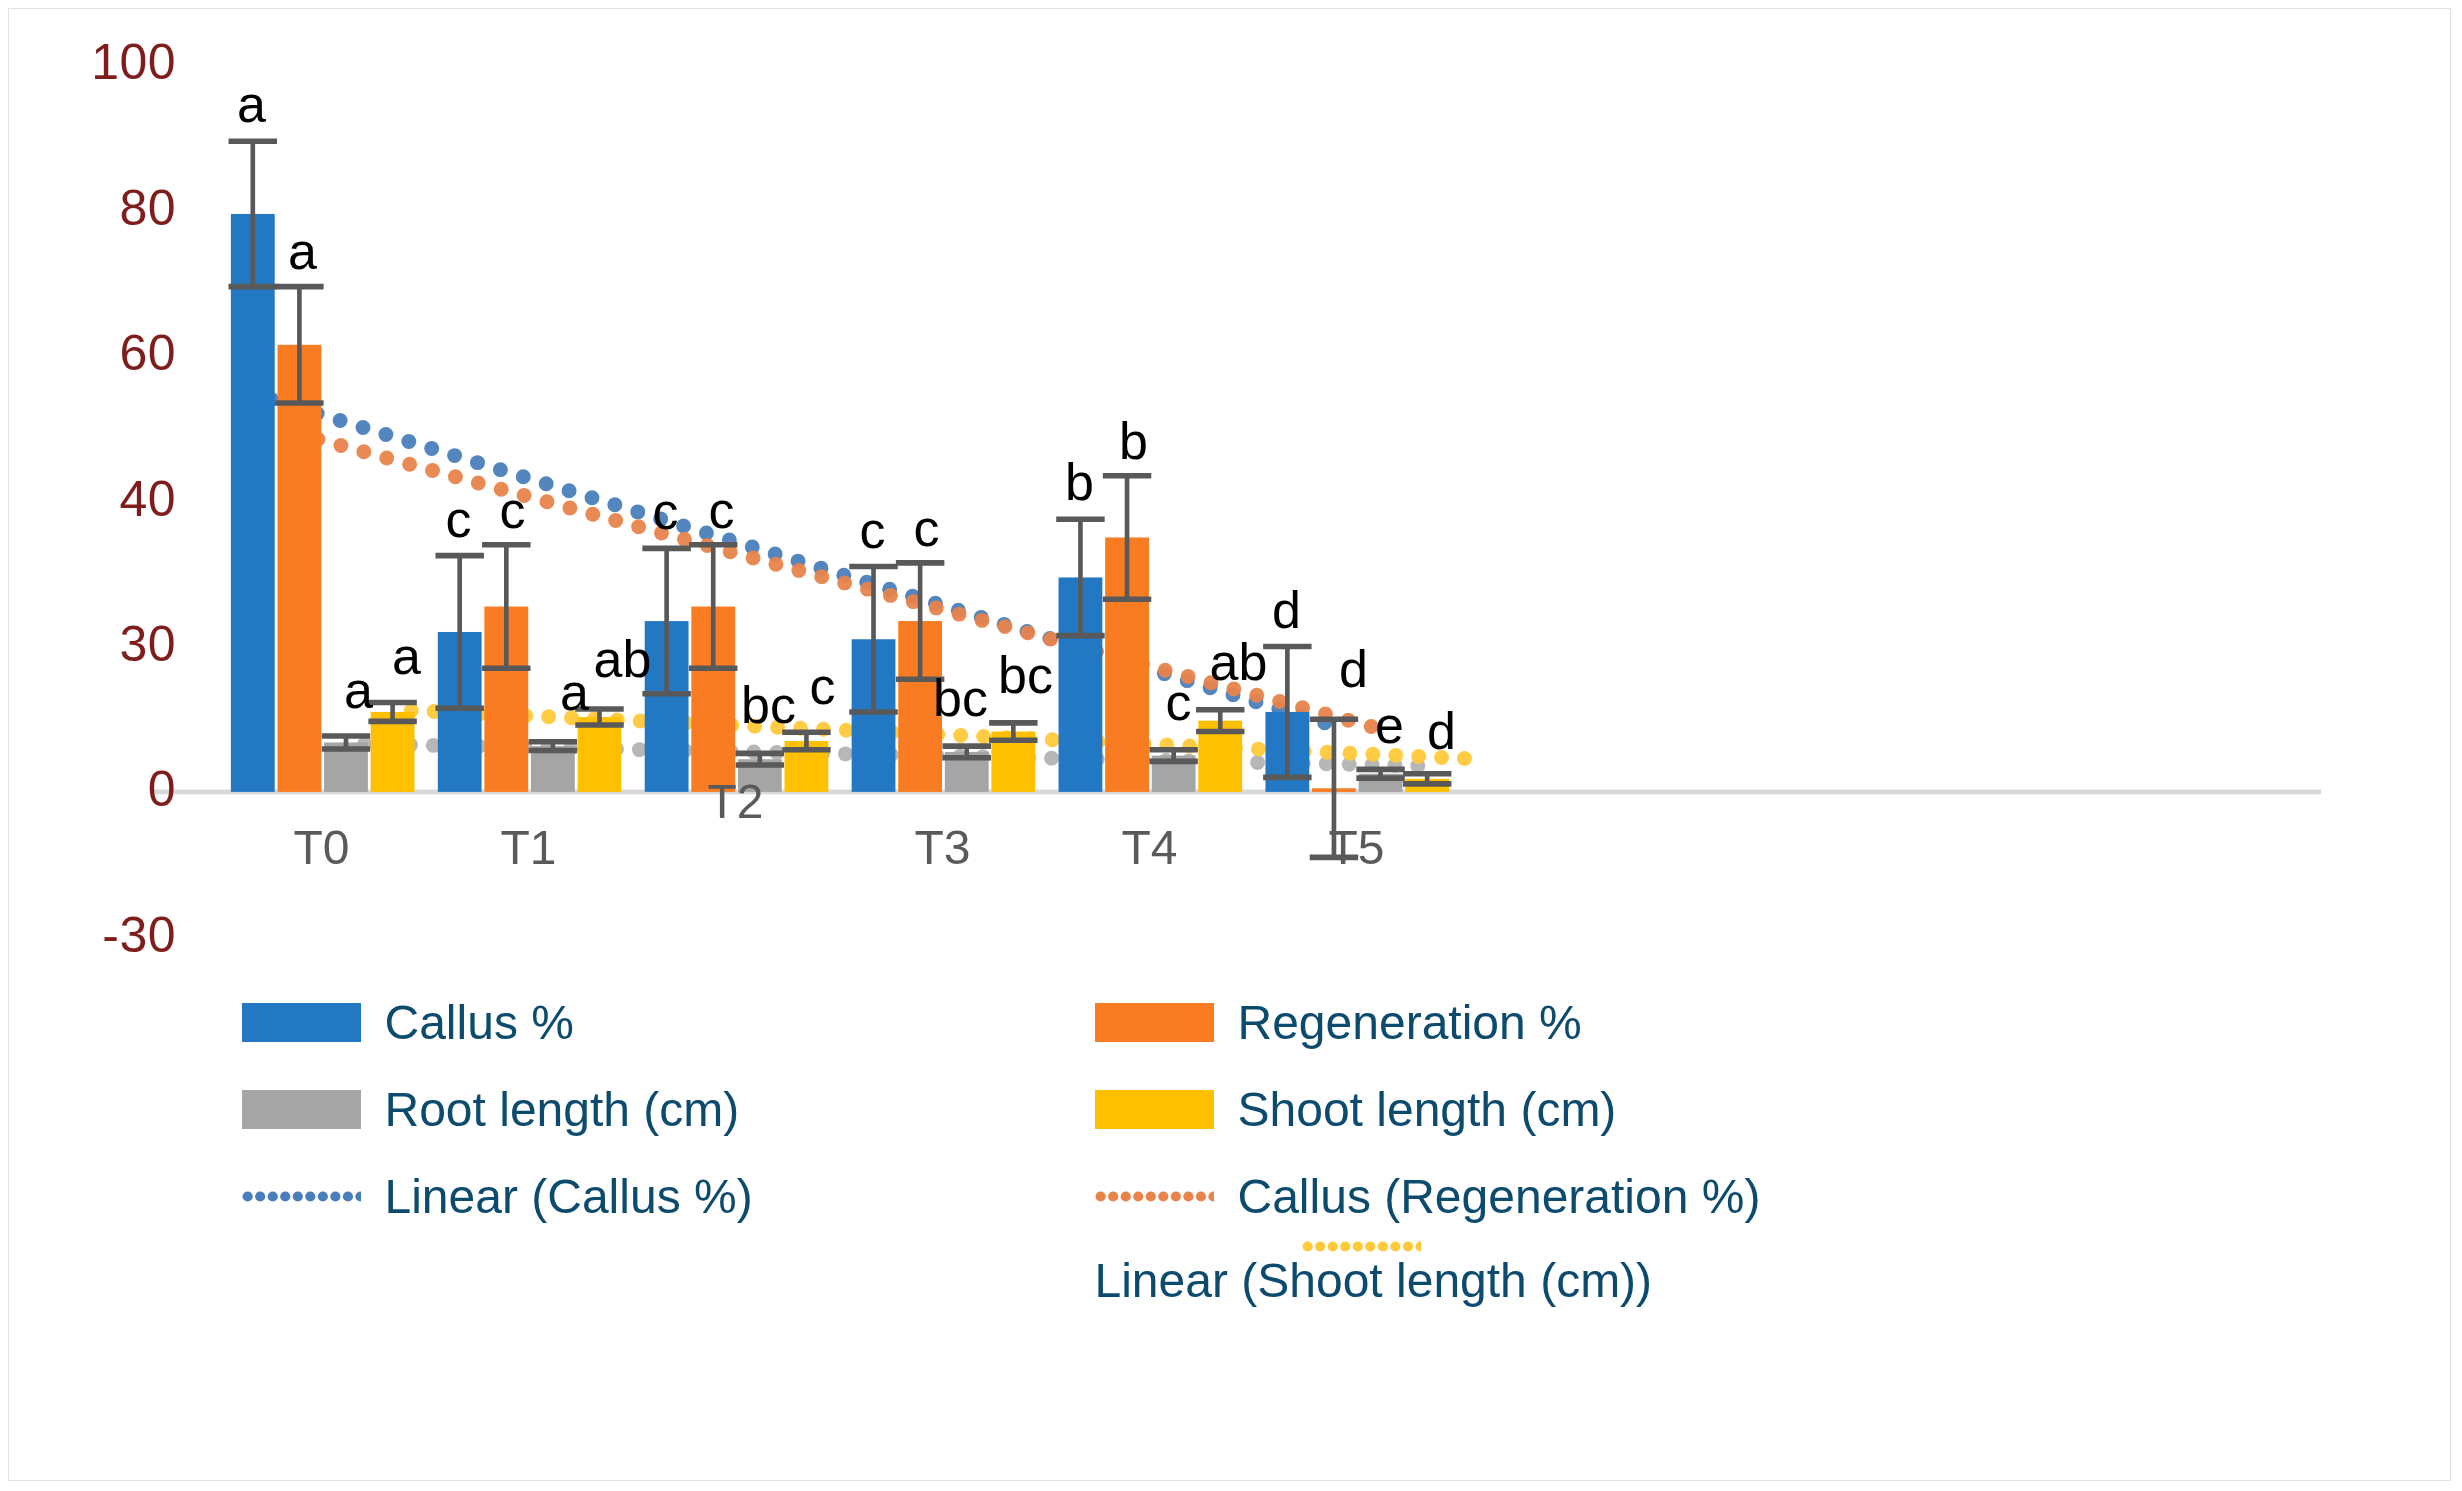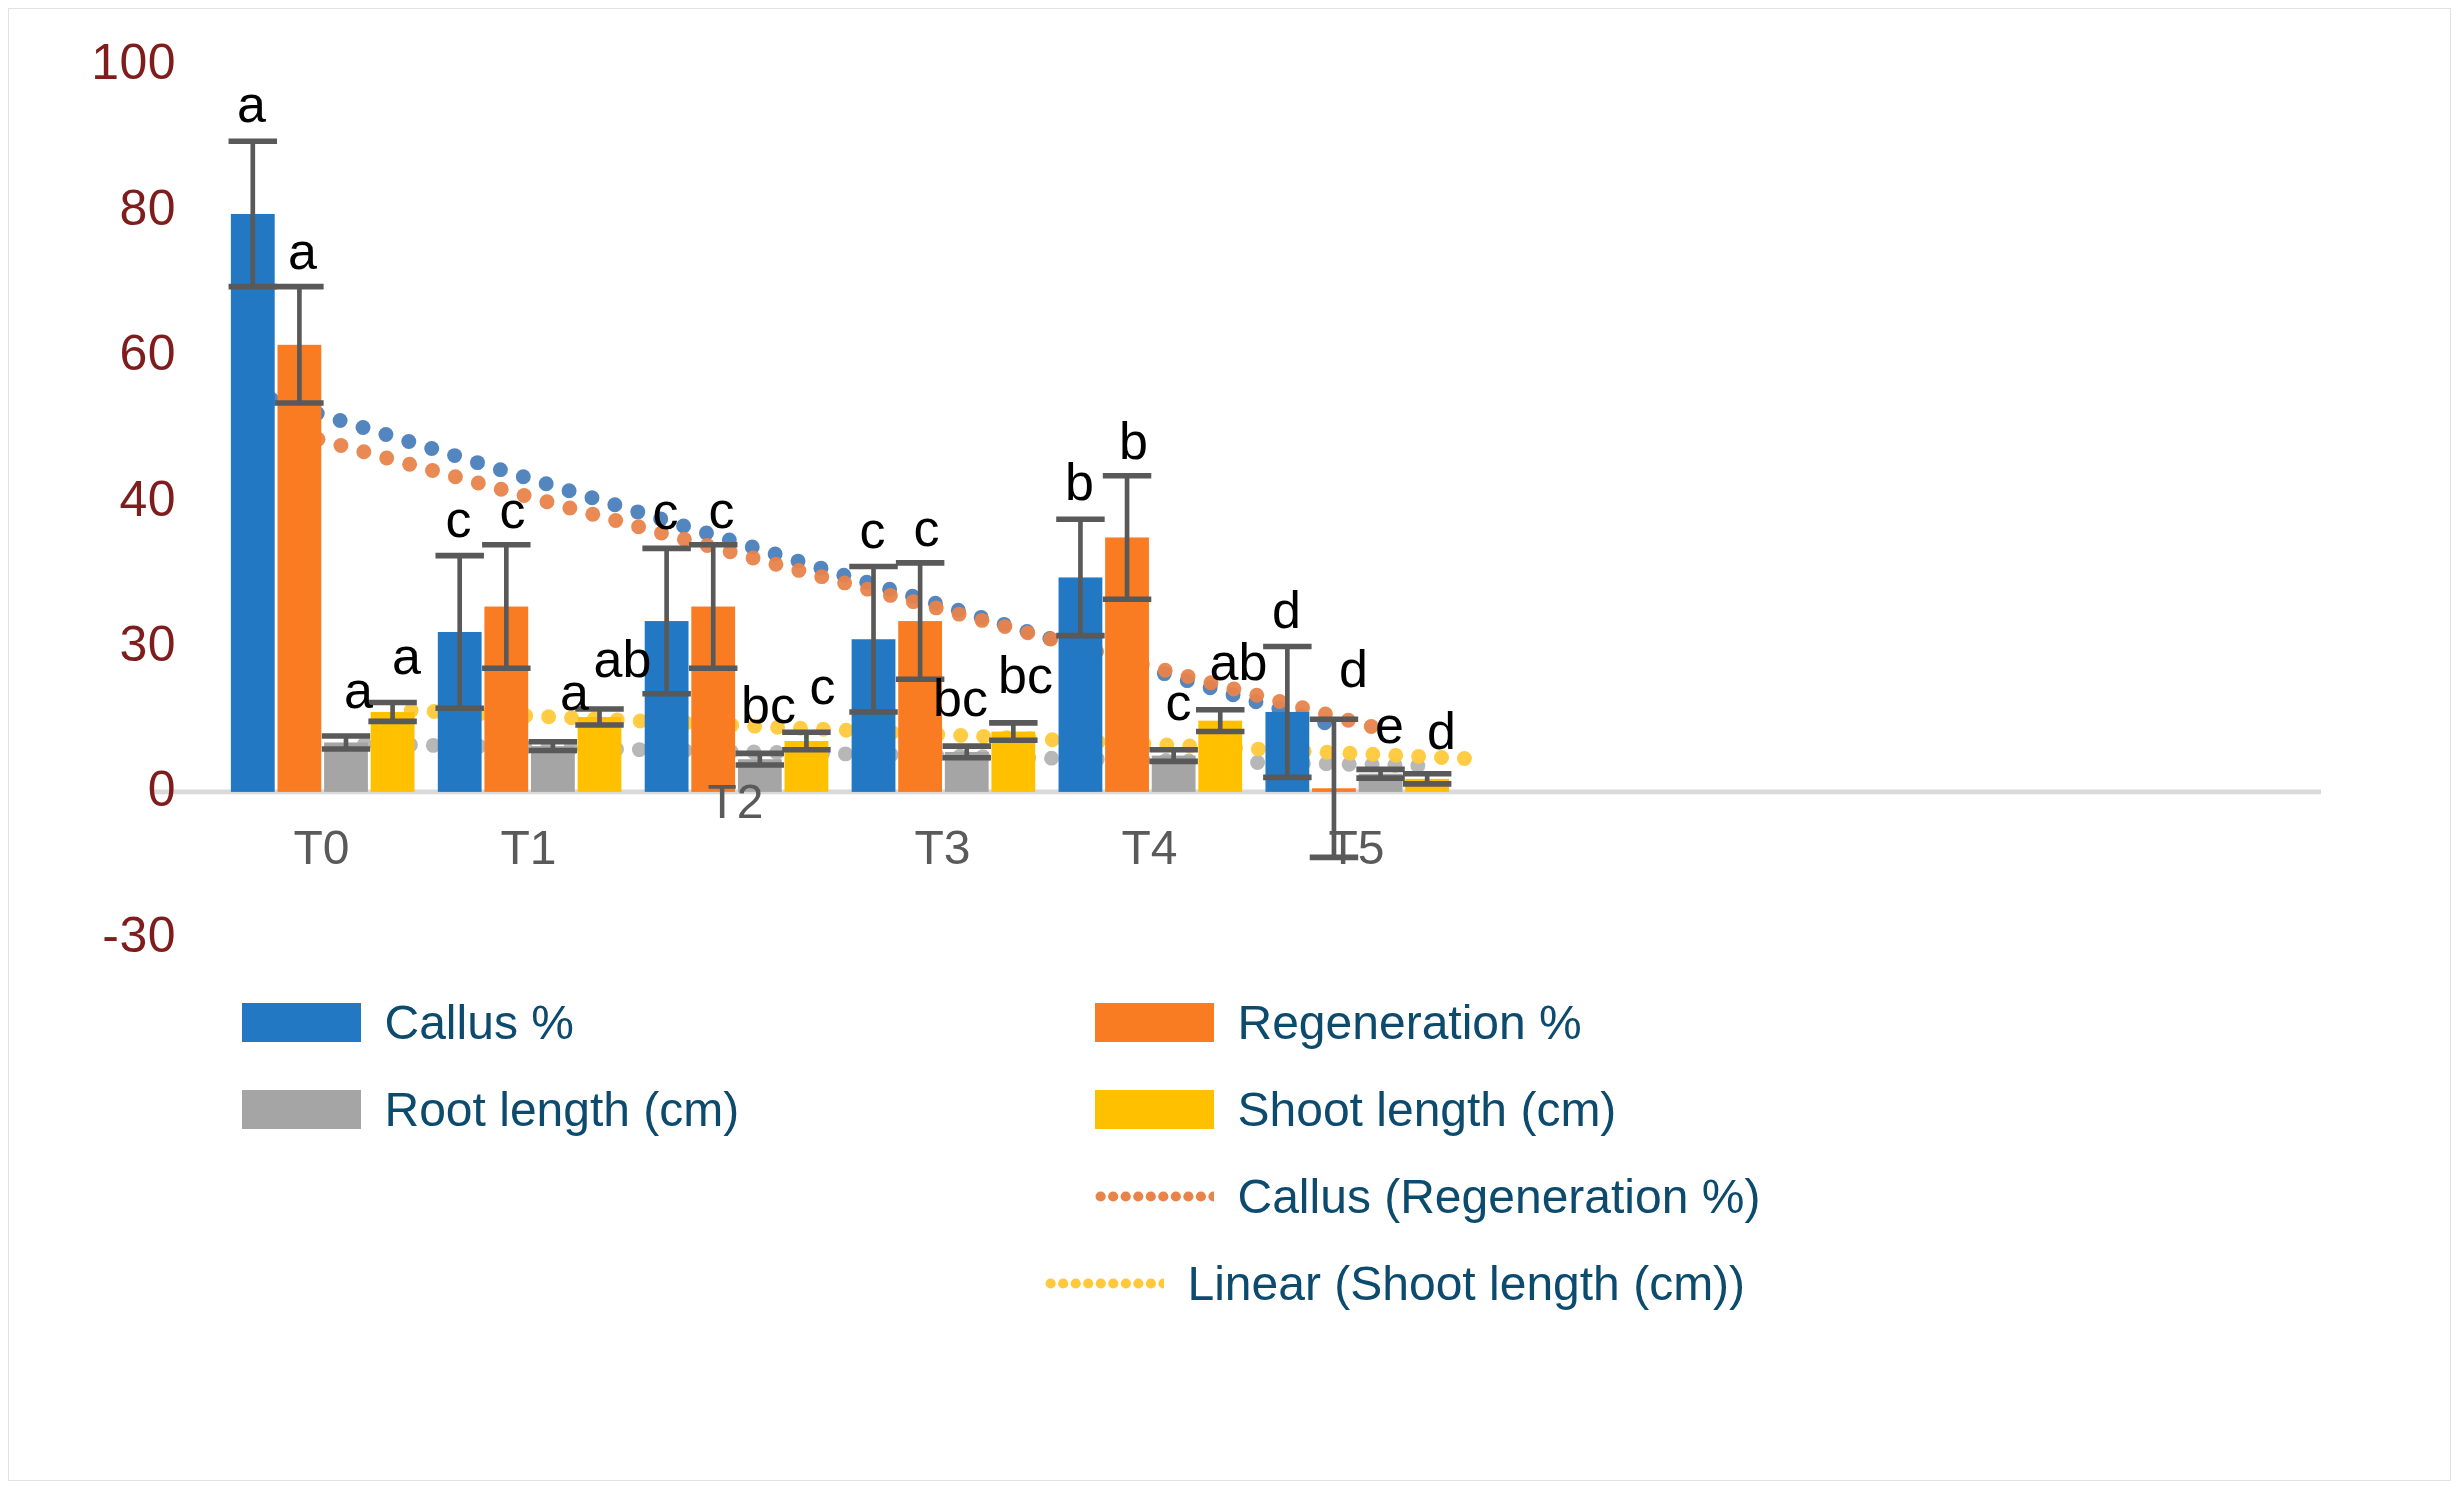--- a/index.html
+++ b/index.html
@@ -377,38 +377,53 @@
         <div class="legitem" style="left: 233px;">
           <div class="swatch" style="background: rgb(165, 165, 165);"></div>
           <span class="legtext">Root length (cm)</span>
         </div>
         <div class="legitem" style="left: 1086px;">
           <div class="swatch" style="background: rgb(255, 192, 0);"></div>
           <span class="legtext">Shoot length (cm)</span>
         </div>
       </div>
       <div class="legrow">
+        <div class="legitem" style="left: 233px;">
+          <svg class="dots" width="119" height="13" viewBox="0 0 128 14">
+            <circle cx="6" cy="7" r="5.5" fill="#4a7ebb"></circle>
+            <circle cx="19.5" cy="7" r="5.5" fill="#4a7ebb"></circle>
+            <circle cx="33" cy="7" r="5.5" fill="#4a7ebb"></circle>
+            <circle cx="46.5" cy="7" r="5.5" fill="#4a7ebb"></circle>
+            <circle cx="60" cy="7" r="5.5" fill="#4a7ebb"></circle>
+            <circle cx="73.5" cy="7" r="5.5" fill="#4a7ebb"></circle>
+            <circle cx="87" cy="7" r="5.5" fill="#4a7ebb"></circle>
+            <circle cx="100.5" cy="7" r="5.5" fill="#4a7ebb"></circle>
+            <circle cx="114" cy="7" r="5.5" fill="#4a7ebb"></circle>
+            <circle cx="127.5" cy="7" r="5.5" fill="#4a7ebb"></circle>
+          </svg>
+          <span class="legtext">Linear (Callus %)</span>
+        </div>
         <div class="legitem" style="left: 1086px;">
           <svg class="dots" width="119" height="13" viewBox="0 0 128 14">
             <circle cx="6" cy="7" r="5.5" fill="#e8834a"></circle>
             <circle cx="19.5" cy="7" r="5.5" fill="#e8834a"></circle>
             <circle cx="33" cy="7" r="5.5" fill="#e8834a"></circle>
             <circle cx="46.5" cy="7" r="5.5" fill="#e8834a"></circle>
             <circle cx="60" cy="7" r="5.5" fill="#e8834a"></circle>
             <circle cx="73.5" cy="7" r="5.5" fill="#e8834a"></circle>
             <circle cx="87" cy="7" r="5.5" fill="#e8834a"></circle>
             <circle cx="100.5" cy="7" r="5.5" fill="#e8834a"></circle>
             <circle cx="114" cy="7" r="5.5" fill="#e8834a"></circle>
             <circle cx="127.5" cy="7" r="5.5" fill="#e8834a"></circle>
           </svg>
           <span class="legtext">Callus (Regeneration %)</span>
         </div>
       </div>
       <div class="legrow">
-        <div class="legitem" style="left: 1036px;">
+        <div class="legitem" style="left: 1086px; flex-direction: column;">
           <svg class="dots" width="119" height="13" viewBox="0 0 128 14">
             <circle cx="6" cy="7" r="5.5" fill="#ffc93a"></circle>
             <circle cx="19.5" cy="7" r="5.5" fill="#ffc93a"></circle>
             <circle cx="33" cy="7" r="5.5" fill="#ffc93a"></circle>
             <circle cx="46.5" cy="7" r="5.5" fill="#ffc93a"></circle>
             <circle cx="60" cy="7" r="5.5" fill="#ffc93a"></circle>
             <circle cx="73.5" cy="7" r="5.5" fill="#ffc93a"></circle>
             <circle cx="87" cy="7" r="5.5" fill="#ffc93a"></circle>
             <circle cx="100.5" cy="7" r="5.5" fill="#ffc93a"></circle>
             <circle cx="114" cy="7" r="5.5" fill="#ffc93a"></circle>

